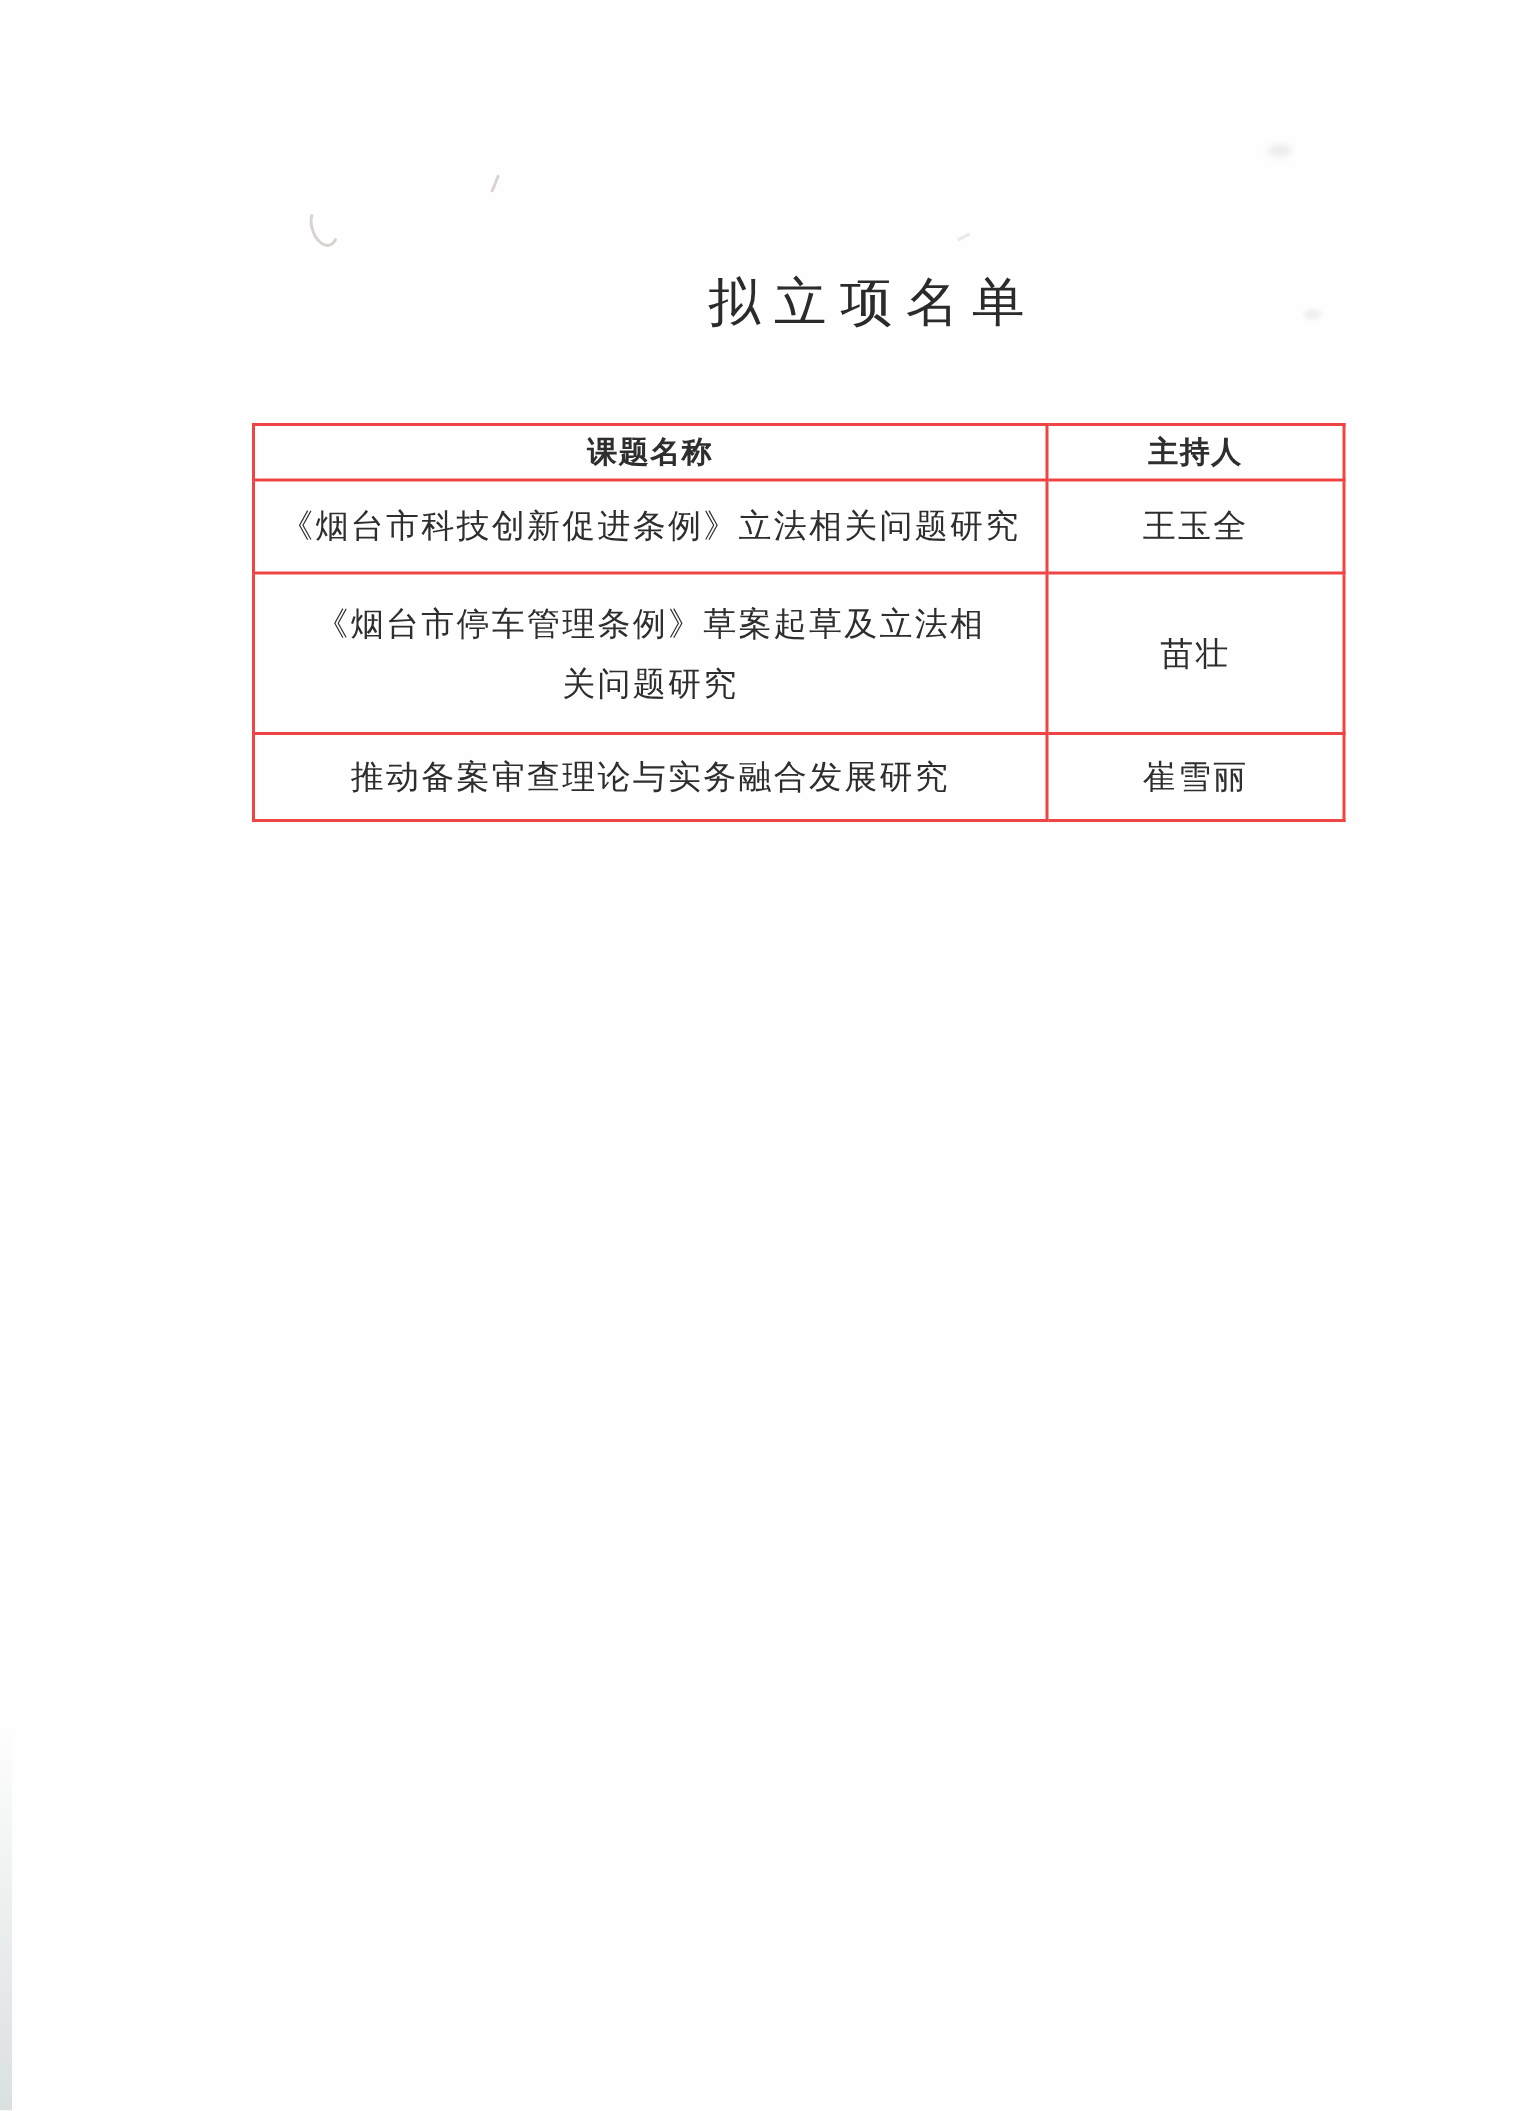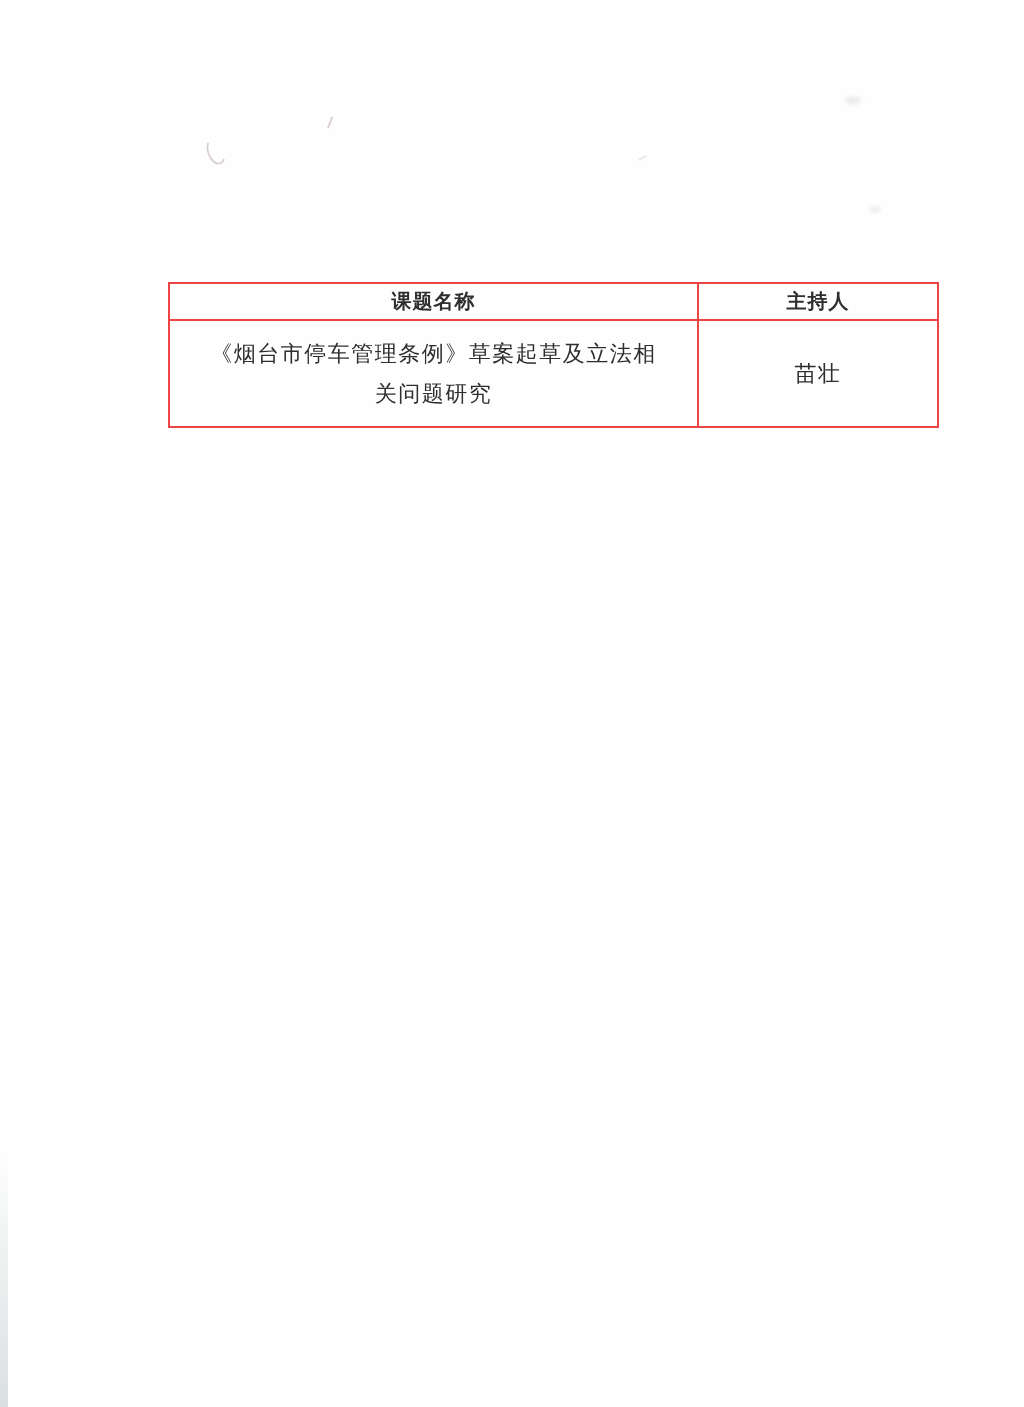--- a/index.html
+++ b/index.html
@@ -37,21 +37,21 @@
     table-layout: fixed;
   }
   .doc-table th, .doc-table td {
     border: 2px solid #ef4444;
     text-align: center;
     vertical-align: middle;
     color: #2e2e2e;
     padding: 0 4px;
   }
   .col-project { width: 529px; }
-  .col-leader  { width: 240px; }
+  .col-leader  { width: 198px; }
   .doc-table thead tr { height: 37px; }
   .doc-table th {
     font-size: 20px;
     font-weight: 600;
     letter-spacing: 1px;
   }
   .doc-table td {
     font-size: 22px;
     font-weight: 400;
     letter-spacing: 1.5px;
@@ -106,37 +106,46 @@
     left: 0; top: 1150px;
     width: 8px; height: 257px;
     background: linear-gradient(to bottom, rgba(222,226,226,0), rgba(212,218,218,0.85));
   }
 </style>
 </head>
 <body>
 
 <div class="page">
 
+  <h1 class="doc-title">拟立项名单</h1>
 
   <table class="doc-table">
     <colgroup>
       <col class="col-project">
       <col class="col-leader">
     </colgroup>
     <thead>
       <tr>
         <th class="col-project">课题名称</th>
         <th class="col-leader">主持人</th>
       </tr>
     </thead>
     <tbody>
+      <tr class="row-1">
+        <td class="project-cell">《烟台市科技创新促进条例》立法相关问题研究</td>
+        <td class="leader-cell">王玉全</td>
+      </tr>
       <tr class="row-2">
         <td class="project-cell">《烟台市停车管理条例》草案起草及立法相
 关问题研究</td>
         <td class="leader-cell">苗壮</td>
+      </tr>
+      <tr class="row-4">
+        <td class="project-cell">推动备案审查理论与实务融合发展研究</td>
+        <td class="leader-cell">崔雪丽</td>
       </tr>
     </tbody>
   </table>
 
   <div class="artifact artifact-curve"></div>
   <div class="artifact artifact-tick"></div>
   <div class="artifact artifact-smudge-tr"></div>
   <div class="artifact artifact-smudge-right"></div>
   <div class="artifact artifact-dash"></div>
   <div class="artifact scan-edge-left"></div>

